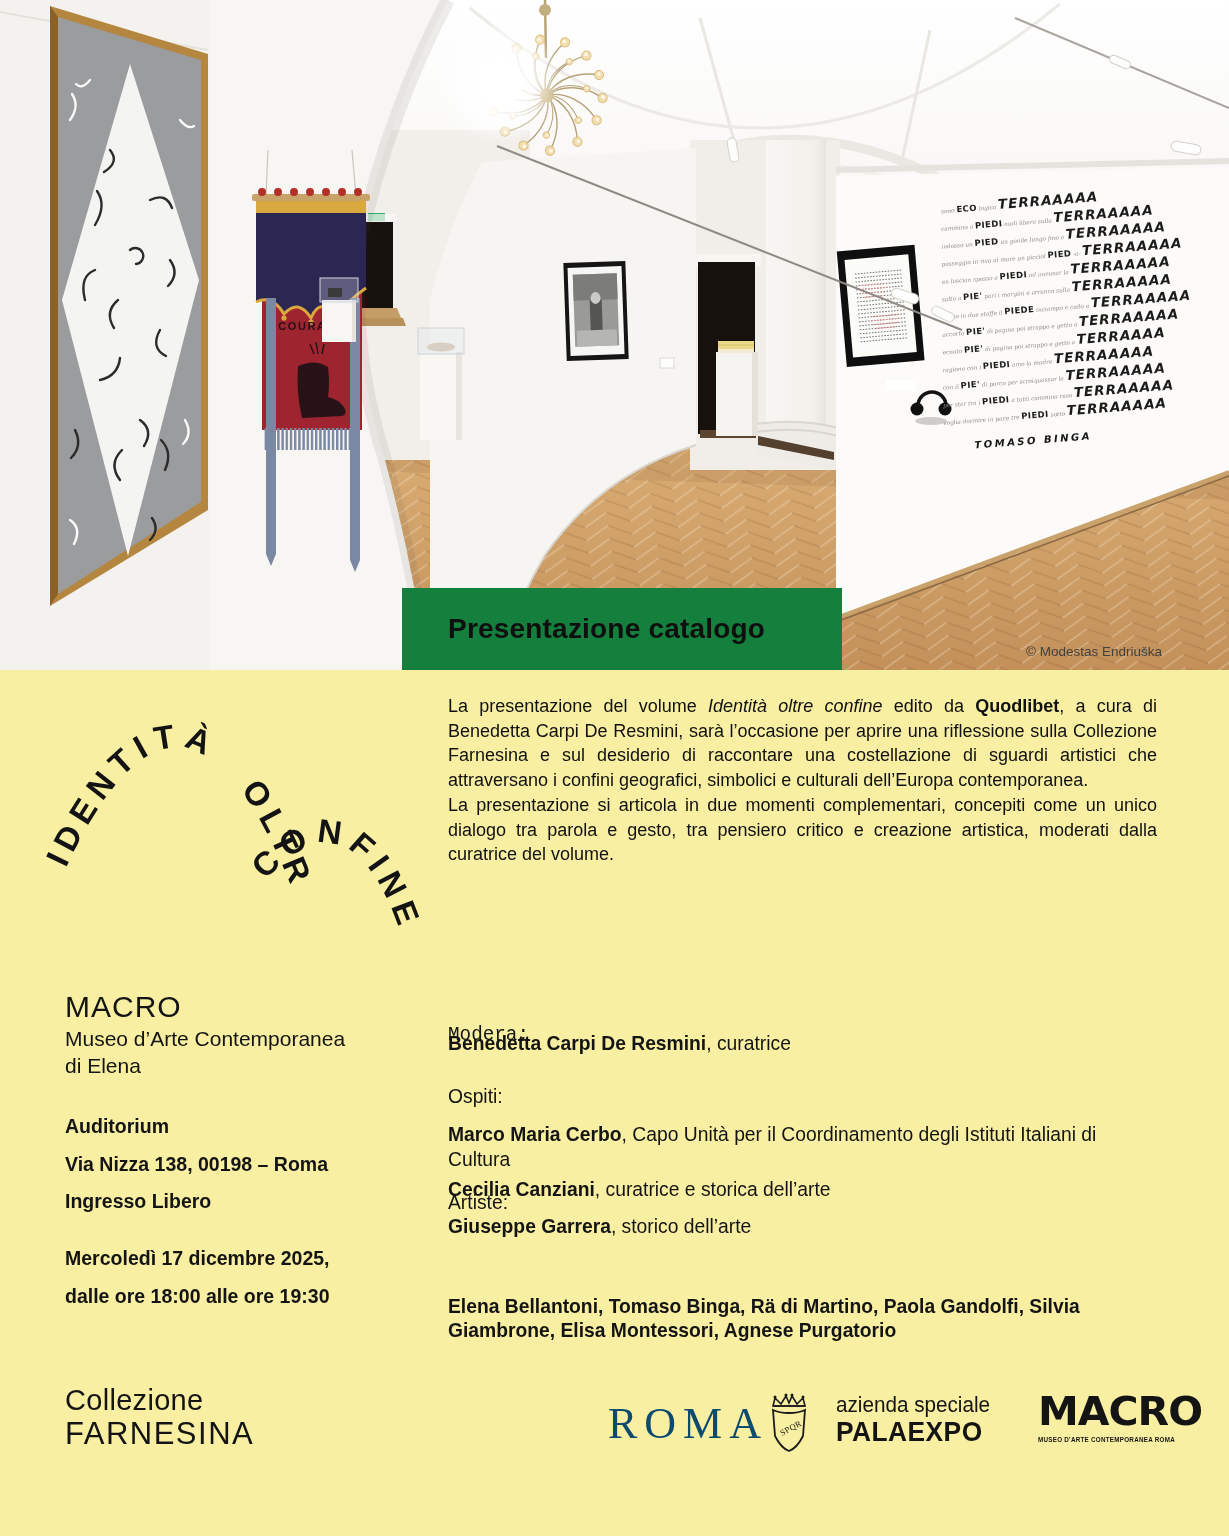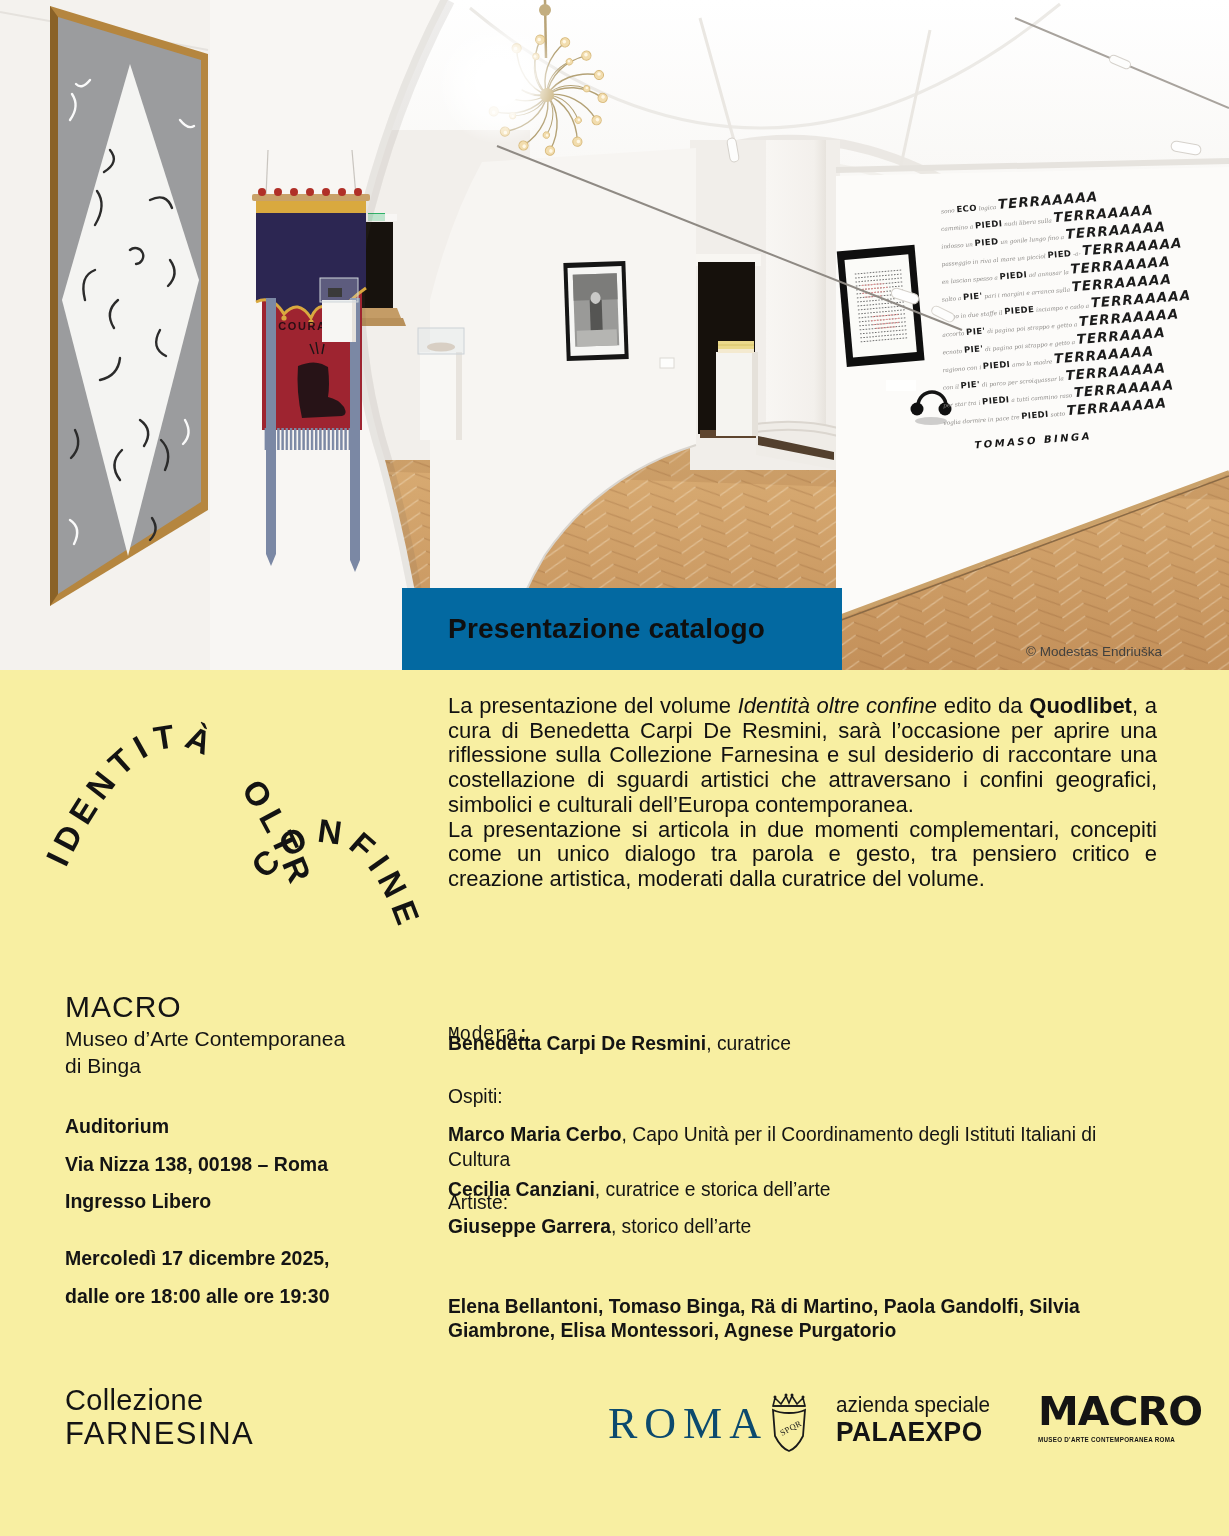--- a/index.html
+++ b/index.html
@@ -1,35 +1,35 @@
 <!DOCTYPE html>
 <html><head>
 <meta charset="utf-8">
 <style>
   html,body{margin:0;padding:0;background:#e9e7e2;}
   .page{position:relative;width:1229px;height:1536px;overflow:hidden;
         background:#F8EFA2;font-family:"Liberation Sans",sans-serif;color:#141414;}
   .photo{position:absolute;left:0;top:0;width:1229px;height:670px;}
   
   .title-band{position:absolute;left:402px;top:588px;width:440px;height:82px;
-      background:#0369a1;display:flex;align-items:center;box-sizing:border-box;padding-left:46px;}
+      background:#15803d;display:flex;align-items:center;box-sizing:border-box;padding-left:46px;}
   .title-band span{font-size:28px;font-weight:700;letter-spacing:.2px;color:#0f0f0f;}
   
   .arc-logo{position:absolute;left:46px;top:686px;width:400px;height:310px;}
   .arc-logo text{font-family:"Liberation Sans",sans-serif;font-weight:700;font-size:33px;letter-spacing:7px;fill:#131313;}
   .venue{position:absolute;left:65px;top:993px;width:360px;line-height:27px;}
   .venue .big{font-size:30px;letter-spacing:1px;margin-bottom:5px;}
   .venue .sub{font-size:21px;}
   .info-lines{position:absolute;left:65px;top:1115px;font-weight:700;font-size:19.5px;}
   .info-lines div{margin-bottom:14.5px;}
   .date-lines{position:absolute;left:65px;top:1247px;font-weight:700;font-size:19.5px;}
   .date-lines div{margin-bottom:15px;text-align:right;}
   
   .content{position:absolute;left:448px;width:709px;color:#111;}
-  .content p{margin:0;font-size:22px;line-height:24.7px;text-align:justify;}
+  .content p{margin:0;font-size:18px;line-height:24.7px;text-align:justify;}
   .it{font-style:italic;} .bd{font-weight:700;}
   .label-line{position:absolute;left:448px;font-size:19.3px;}
   .person{position:absolute;left:448px;width:709px;font-size:19.3px;line-height:25px;}
   .artists{position:absolute;left:448px;width:709px;font-size:19.3px;line-height:24px;font-weight:700;}
   
   .farnesina{position:absolute;left:65px;top:1386px;line-height:1;}
   .farnesina .t{font-size:29px;letter-spacing:.3px;}
   .farnesina .b{font-size:31px;font-weight:400;letter-spacing:1.5px;margin-top:3px;}
   .roma-logo{position:absolute;left:608px;top:1398px;font-family:"Liberation Serif",serif;
       font-size:44px;letter-spacing:7px;color:#0c4a6e;}
@@ -373,21 +373,21 @@
       <path id="arcPath1" d="M 18 186 Q 140 -78 252 218" fill="none"></path>
       <path id="arcPath2" d="M 218 196 Q 315 85 368 292" fill="none"></path>
     </defs>
     <text><textPath href="#arcPath1" startOffset="4" word-spacing="26">IDENTITÀ OLTRE</textPath></text>
     <text><textPath href="#arcPath2" startOffset="2">CONFINE</textPath></text>
   </svg>
 
   <div class="venue">
     <div class="big">MACRO</div>
     <div class="sub">Museo d’Arte Contemporanea</div>
-    <div class="sub">di Binga</div>
+    <div class="sub">di Elena</div>
   </div>
   <div class="info-lines">
     <div>Auditorium</div>
     <div>Via Nizza 138, 00198 – Roma</div>
     <div>Ingresso Libero</div>
   </div>
   <div class="date-lines">
     <div>Mercoledì 17 dicembre 2025,</div>
     <div>dalle ore 18:00 alle ore 19:30</div>
   </div>

